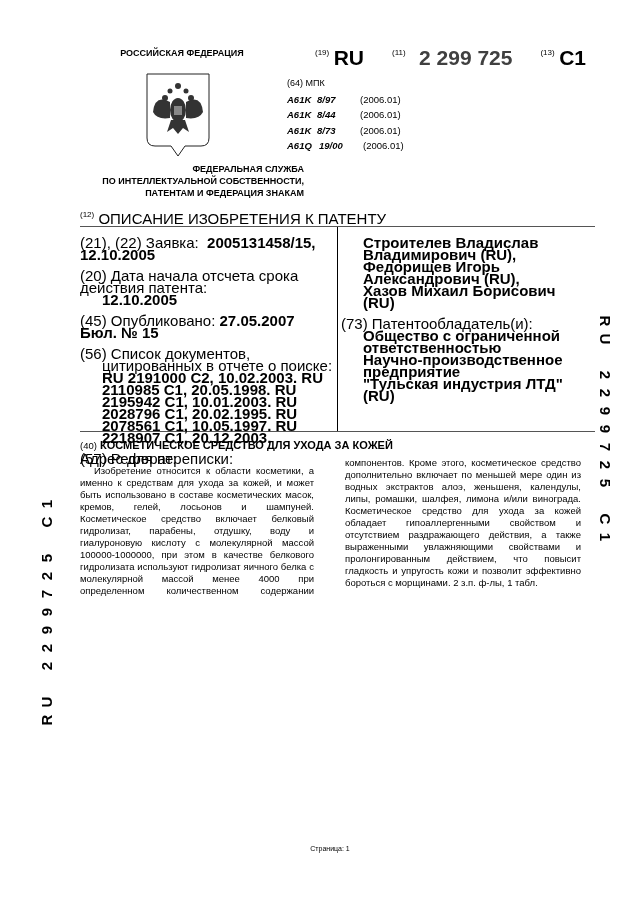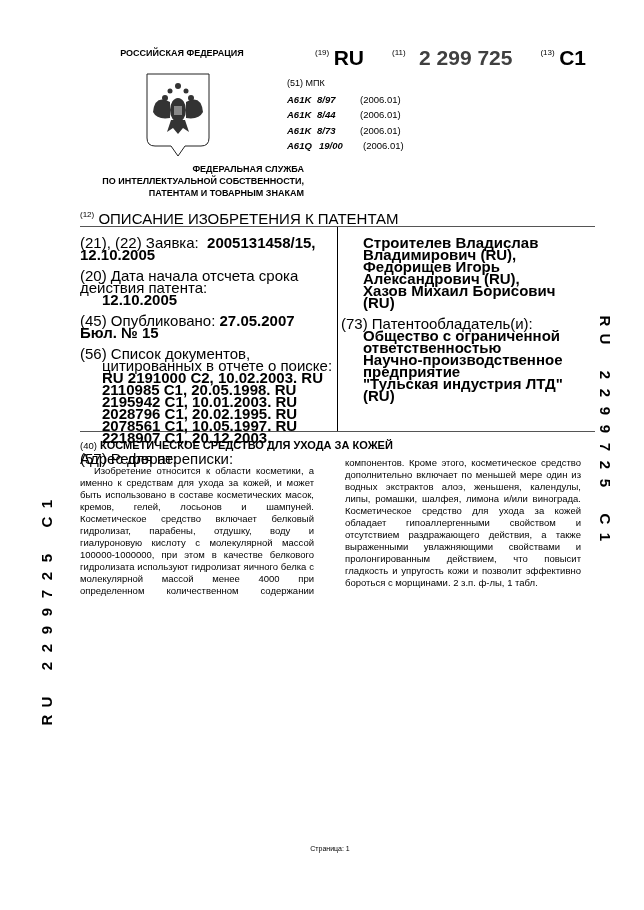--- a/index.html
+++ b/index.html
@@ -79,41 +79,41 @@
       <circle cx="22" cy="26" r="3"></circle>
       <circle cx="48" cy="26" r="3"></circle>
     </g>
     <rect x="31" y="34" width="8" height="9" fill="#888"></rect>
   </svg>
 </div>
 
 <div id="agency" class="abs">
   <div>ФЕДЕРАЛЬНАЯ СЛУЖБА</div>
   <div>ПО ИНТЕЛЛЕКТУАЛЬНОЙ СОБСТВЕННОСТИ,</div>
-  <div>ПАТЕНТАМ И ТОВАРНЫМ ЗНАКАМ</div>
+  <div>ПАТЕНТАМ И ФЕДЕРАЦИЯ ЗНАКАМ</div>
 </div>
 
 <div id="pubno" class="abs">
   <span class="sup">(19)</span>
   <span class="ru">RU</span><span class="sup">(11)</span>
   &nbsp;&nbsp;<span class="num">2 299 725</span><span class="sup">(13)</span>
   <span class="kind">C1</span>
 </div>
 
 <div id="mpk" class="abs">
-  <div style="font-size:9px">(51)  МПК</div>
+  <div style="font-size:9px">(64)  МПК</div>
   <div><span class="code">A61K</span><span class="grp">8/97</span><span>(2006.01)</span></div>
   <div><span class="code">A61K</span><span class="grp">8/44</span><span>(2006.01)</span></div>
   <div><span class="code">A61K</span><span class="grp">8/73</span><span>(2006.01)</span></div>
   <div class="q"><span class="code">A61Q</span><span class="grp">19/00</span><span>(2006.01)</span></div>
 </div>
 
 <div id="doctitle" class="abs">
   <span class="sup">(12)</span>
-  <span>ОПИСАНИЕ ИЗОБРЕТЕНИЯ К ПАТЕНТАМ</span>
+  <span>ОПИСАНИЕ ИЗОБРЕТЕНИЯ К ПАТЕНТУ</span>
 </div>
 <div id="rule1" class="abs"></div>
 <div id="vline" class="abs"></div>
 <div id="rule2" class="abs"></div>
 
 <div id="leftcol" class="abs t9">
   <div class="field">
     <span>(21), (22) Заявка:</span>
     &nbsp;<span class="b">2005131458/15,  12.10.2005</span>
   </div>

